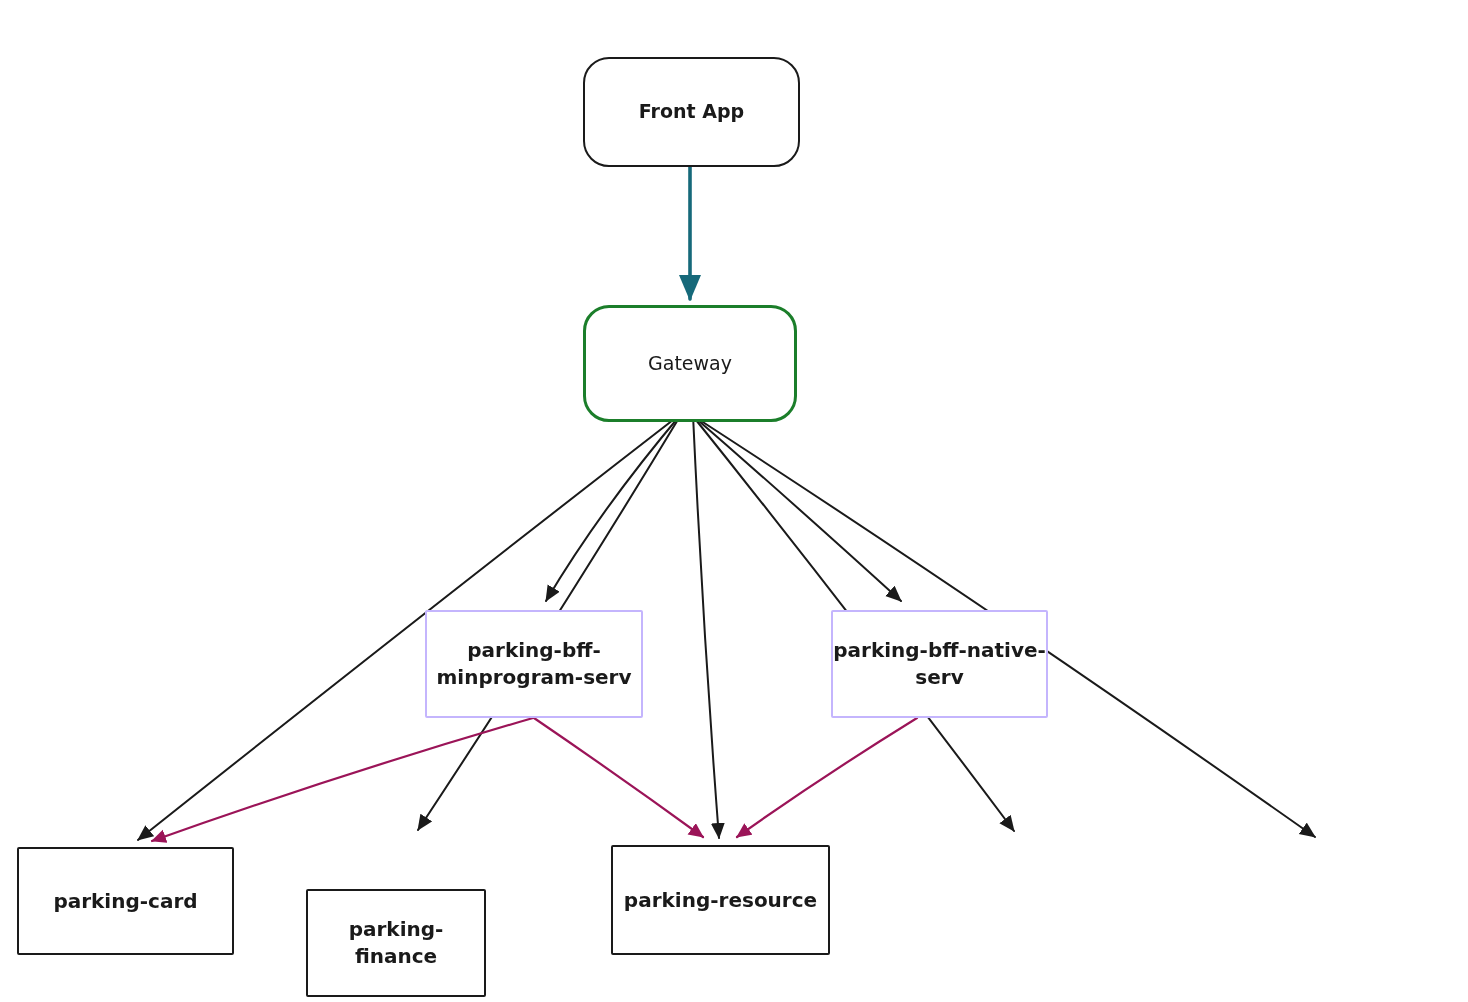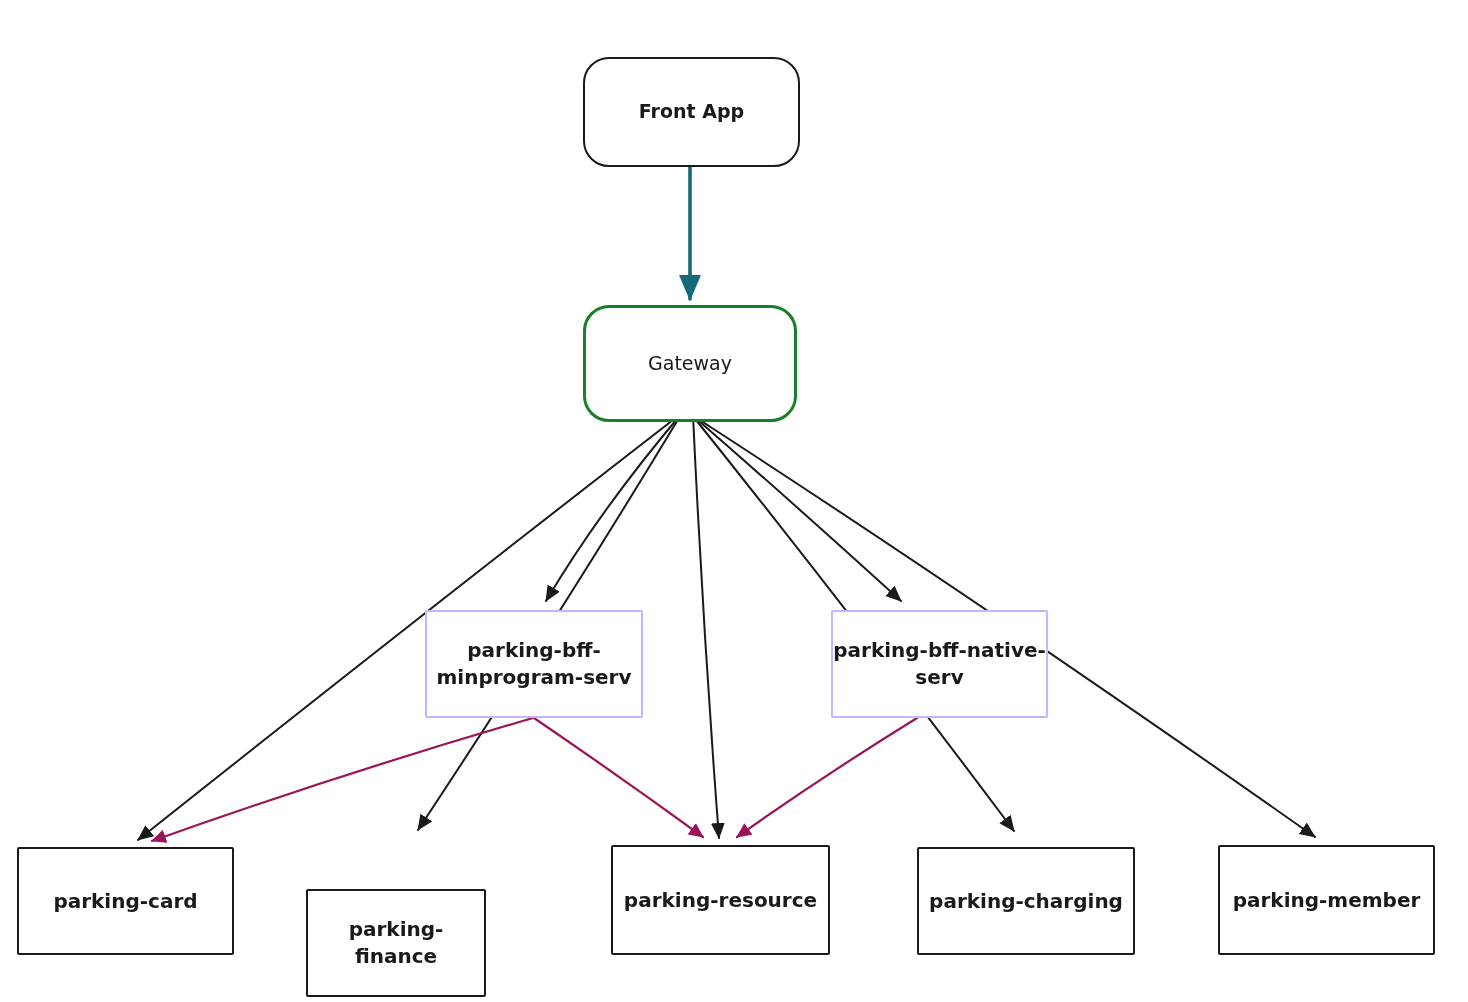--- a/index.html
+++ b/index.html
@@ -86,21 +86,15 @@
   </div>
 
   <div class="node svc" style="left:306px;top:889px;width:180px;height:108px">
     <span>parking-finance</span>
   </div>
 
   <div class="node svc" style="left:611px;top:845px;width:219px;height:110px">
     <span>parking-resource</span>
   </div>
 
-  <div class="node svc" style="left:917px;top:847px;width:218px;height:108px">
-    <span>parking-charging</span>
-  </div>
 
-  <div class="node svc" style="left:1218px;top:845px;width:217px;height:110px">
-    <span>parking-member</span>
-  </div>
 
 </div>
 
 </body></html>

